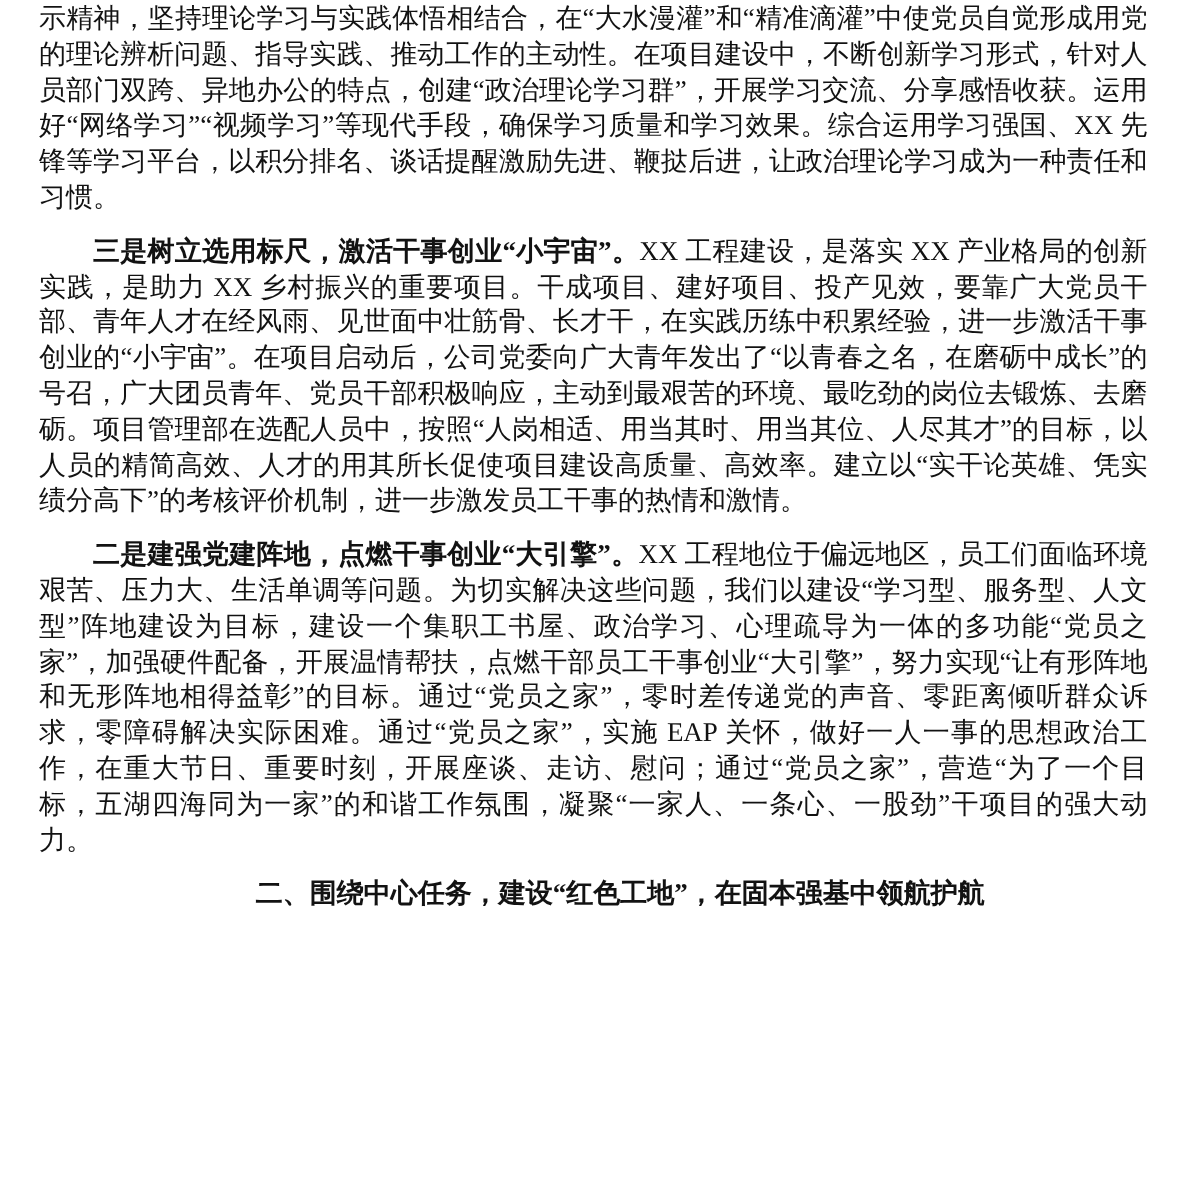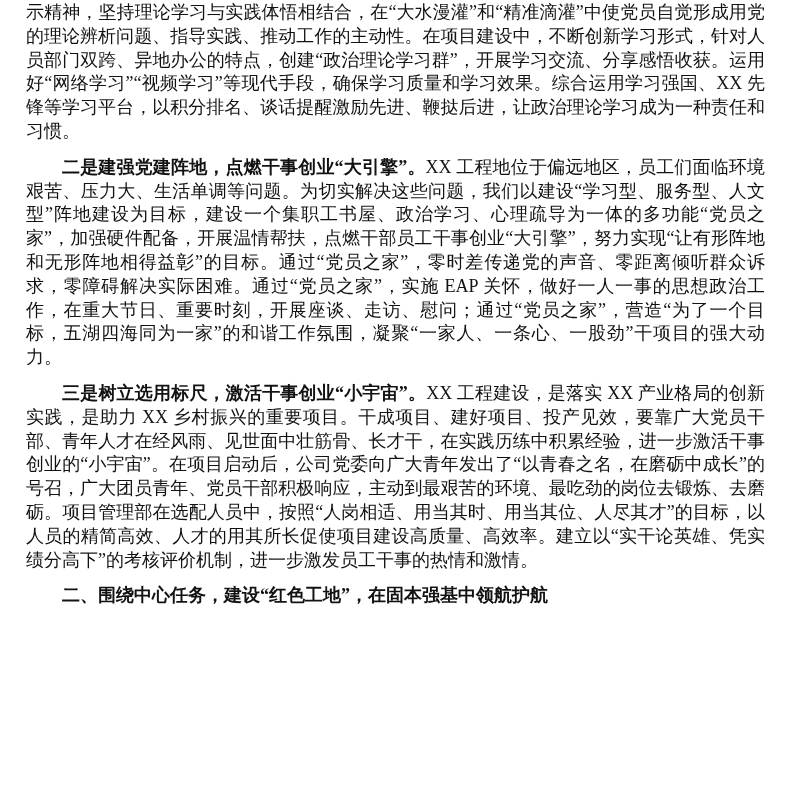--- a/index.html
+++ b/index.html
@@ -24,34 +24,34 @@
     text-indent: 2em;
   }
   .page p.cont { text-indent: 0; }
   .lead { font-weight: bold; }
   .heading {
     font-size: 18px;
     line-height: 23.8px;
     font-weight: bold;
     margin: 0 0 0 0;
     text-indent: 2em;
-    text-align: left;
+    text-align: center;
   }
   .page-gap { height: 56px; }
 </style>
 </head>
 <body>
 
 <div class="page">
 
   <p class="cont">示精神，坚持理论学习与实践体悟相结合，在“大水漫灌”和“精准滴灌”中使党员自觉形成用党的理论辨析问题、指导实践、推动工作的主动性。在项目建设中，不断创新学习形式，针对人员部门双跨、异地办公的特点，创建“政治理论学习群”，开展学习交流、分享感悟收获。运用好“网络学习”“视频学习”等现代手段，确保学习质量和学习效果。综合运用学习强国、XX 先锋等学习平台，以积分排名、谈话提醒激励先进、鞭挞后进，让政治理论学习成为一种责任和习惯。</p>
 
+  <p><span class="lead">三是树立选用标尺，激活干事创业“小宇宙”。</span><span>XX 工程建设，是落实 XX 产业格局的创新实践，是助力 XX 乡村振兴的重要项目。干成项目、建好项目、投产见效，要靠广大党员干部、青年人才在经风雨、见世面中壮筋骨、长才干，在实践历练中积累经验，进一步激活干事创业的“小宇宙”。在项目启动后，公司党委向广大青年发出了“以青春之名，在磨砺中成长”的号召，广大团员青年、党员干部积极响应，主动到最艰苦的环境、最吃劲的岗位去锻炼、去磨砺。项目管理部在选配人员中，按照“人岗相适、用当其时、用当其位、人尽其才”的目标，以人员的精简高效、人才的用其所长促使项目建设高质量、高效率。建立以“实干论英雄、凭实绩分高下”的考核评价机制，进一步激发员工干事的热情和激情。</span></p>
+
   <p><span class="lead">二是建强党建阵地，点燃干事创业“大引擎”。</span><span>XX 工程地位于偏远地区，员工们面临环境艰苦、压力大、生活单调等问题。为切实解决这些问题，我们以建设“学习型、服务型、人文型”阵地建设为目标，建设一个集职工书屋、政治学习、心理疏导为一体的多功能“党员之家”，加强硬件配备，开展温情帮扶，点燃干部员工干事创业“大引擎”，努力实现“让有形阵地和无形阵地相得益彰”的目标。通过“党员之家”，零时差传递党的声音、零距离倾听群众诉求，零障碍解决实际困难。通过“党员之家”，实施 EAP 关怀，做好一人一事的思想政治工作，在重大节日、重要时刻，开展座谈、走访、慰问；通过“党员之家”，营造“为了一个目标，五湖四海同为一家”的和谐工作氛围，凝聚“一家人、一条心、一股劲”干项目的强大动力。</span></p>
-
-  <p><span class="lead">三是树立选用标尺，激活干事创业“小宇宙”。</span><span>XX 工程建设，是落实 XX 产业格局的创新实践，是助力 XX 乡村振兴的重要项目。干成项目、建好项目、投产见效，要靠广大党员干部、青年人才在经风雨、见世面中壮筋骨、长才干，在实践历练中积累经验，进一步激活干事创业的“小宇宙”。在项目启动后，公司党委向广大青年发出了“以青春之名，在磨砺中成长”的号召，广大团员青年、党员干部积极响应，主动到最艰苦的环境、最吃劲的岗位去锻炼、去磨砺。项目管理部在选配人员中，按照“人岗相适、用当其时、用当其位、人尽其才”的目标，以人员的精简高效、人才的用其所长促使项目建设高质量、高效率。建立以“实干论英雄、凭实绩分高下”的考核评价机制，进一步激发员工干事的热情和激情。</span></p>
 
   <h2 class="heading">二、围绕中心任务，建设“红色工地”，在固本强基中领航护航</h2>
 
   <div class="page-gap"></div>
 
 
 
 </div>
 
 </body></html>

